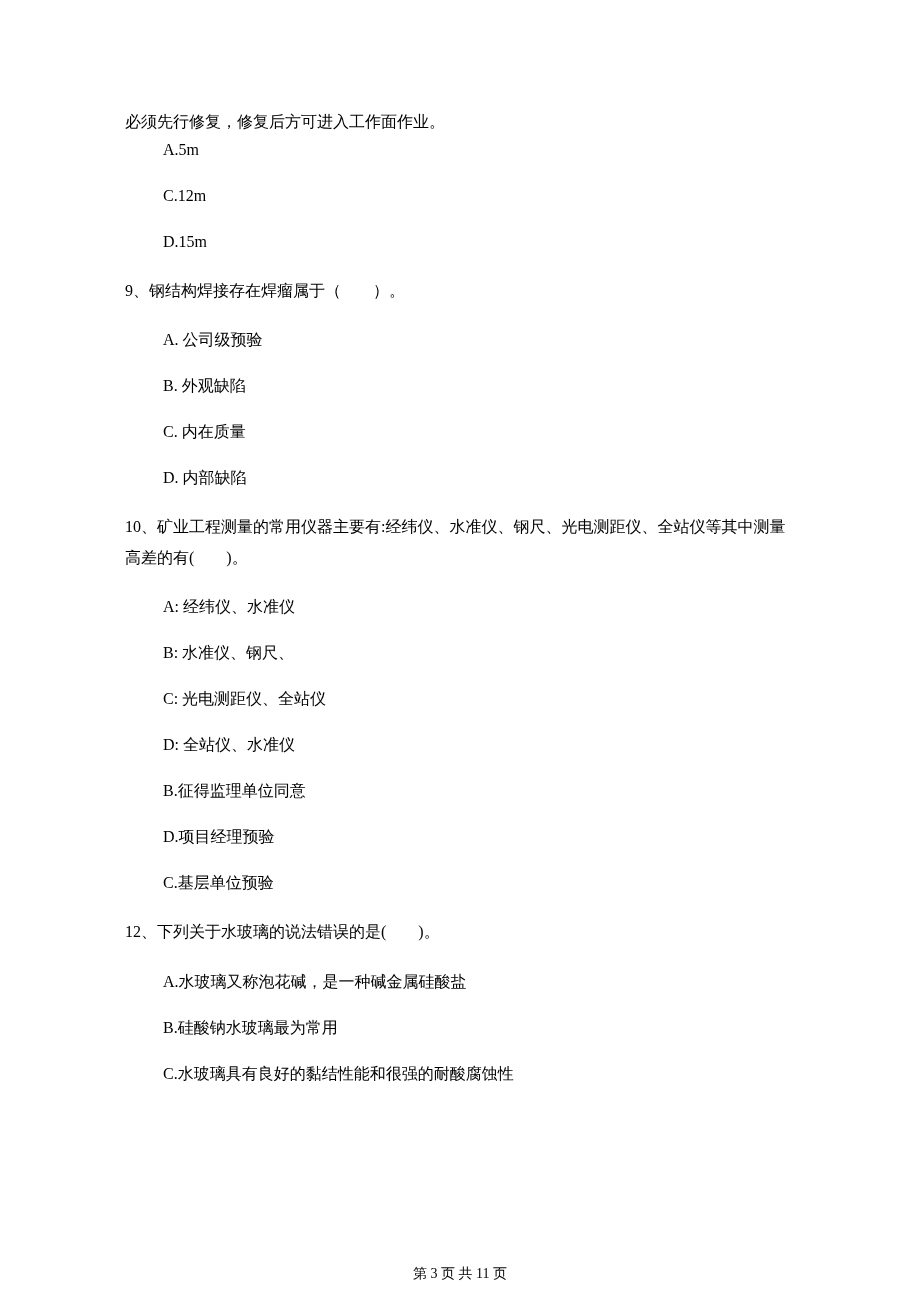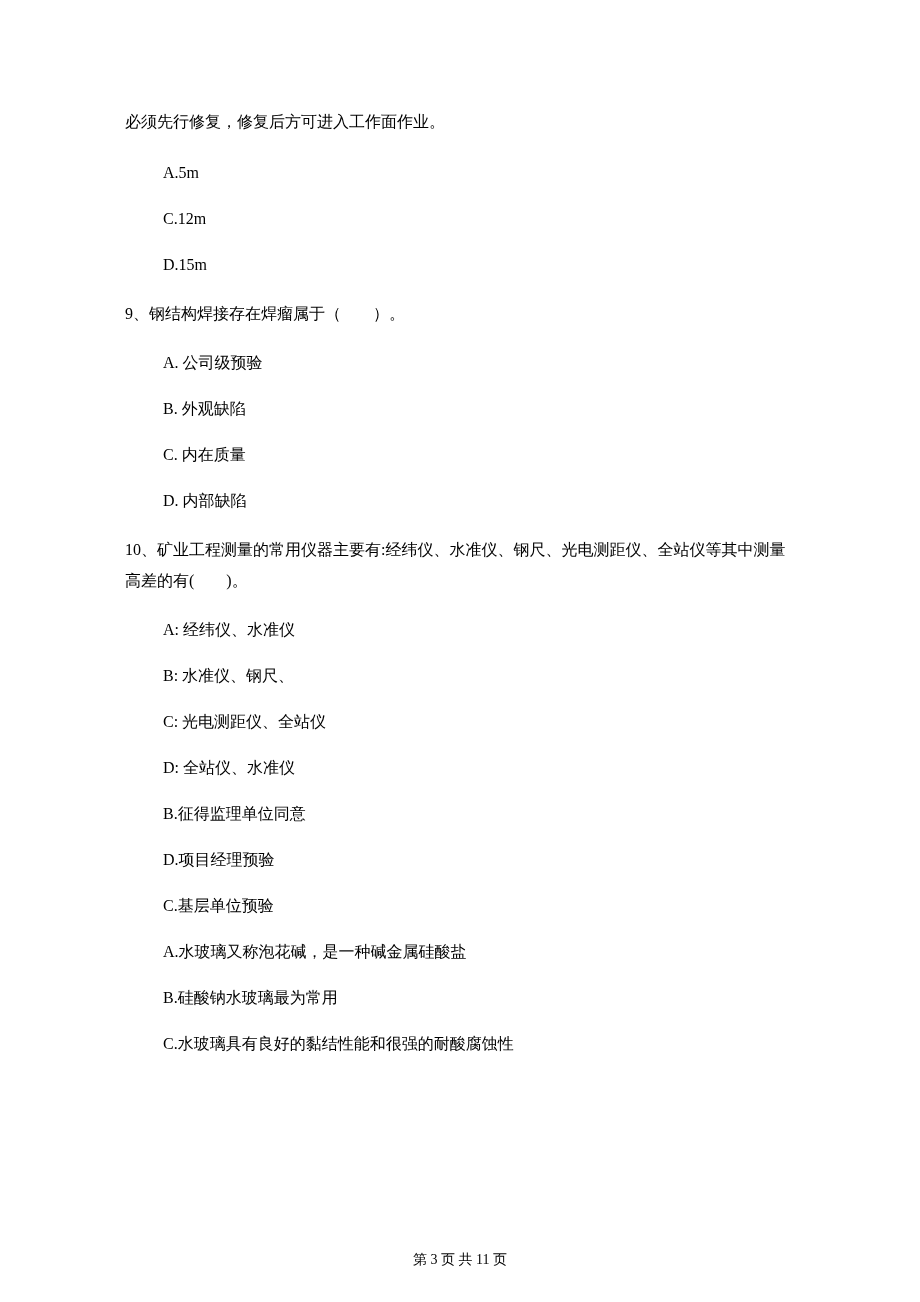--- a/index.html
+++ b/index.html
@@ -12,33 +12,33 @@
     line-height: 1.5;
   }
   .page {
     width: 920px;
     min-height: 1302px;
     padding: 110px 125px 40px 125px;
     box-sizing: border-box;
     position: relative;
   }
   .intro-line {
-    margin-bottom: 27px;
+    margin-bottom: 4px;
   }
   .option {
     padding-left: 38px;
     margin-bottom: 22px;
   }
   .question {
     margin-bottom: 22px;
     line-height: 1.9;
   }
   .footer {
     position: absolute;
-    bottom: 32px;
+    bottom: 18px;
     width: calc(100% - 250px);
     text-align: center;
     font-size: 14px;
   }
 </style>
 </head>
 <body>
 
 <div class="page">
 
@@ -57,19 +57,20 @@
   <div class="question">10、矿业工程测量的常用仪器主要有:经纬仪、水准仪、钢尺、光电测距仪、全站仪等其中测量高差的有(　　)。</div>
   <div class="option">A: 经纬仪、水准仪</div>
   <div class="option">B: 水准仪、钢尺、</div>
   <div class="option">C: 光电测距仪、全站仪</div>
   <div class="option">D: 全站仪、水准仪</div>
 
   <div class="option">B.征得监理单位同意</div>
   <div class="option">D.项目经理预验</div>
   <div class="option">C.基层单位预验</div>
 
+  <div class="question">12、下列关于水玻璃的说法错误的是(　　)。</div>
   <div class="option">A.水玻璃又称泡花碱，是一种碱金属硅酸盐</div>
   <div class="option">B.硅酸钠水玻璃最为常用</div>
   <div class="option">C.水玻璃具有良好的黏结性能和很强的耐酸腐蚀性</div>
 
   <div class="footer">第 3 页 共 11 页</div>
 
 </div>
 
 </body></html>

